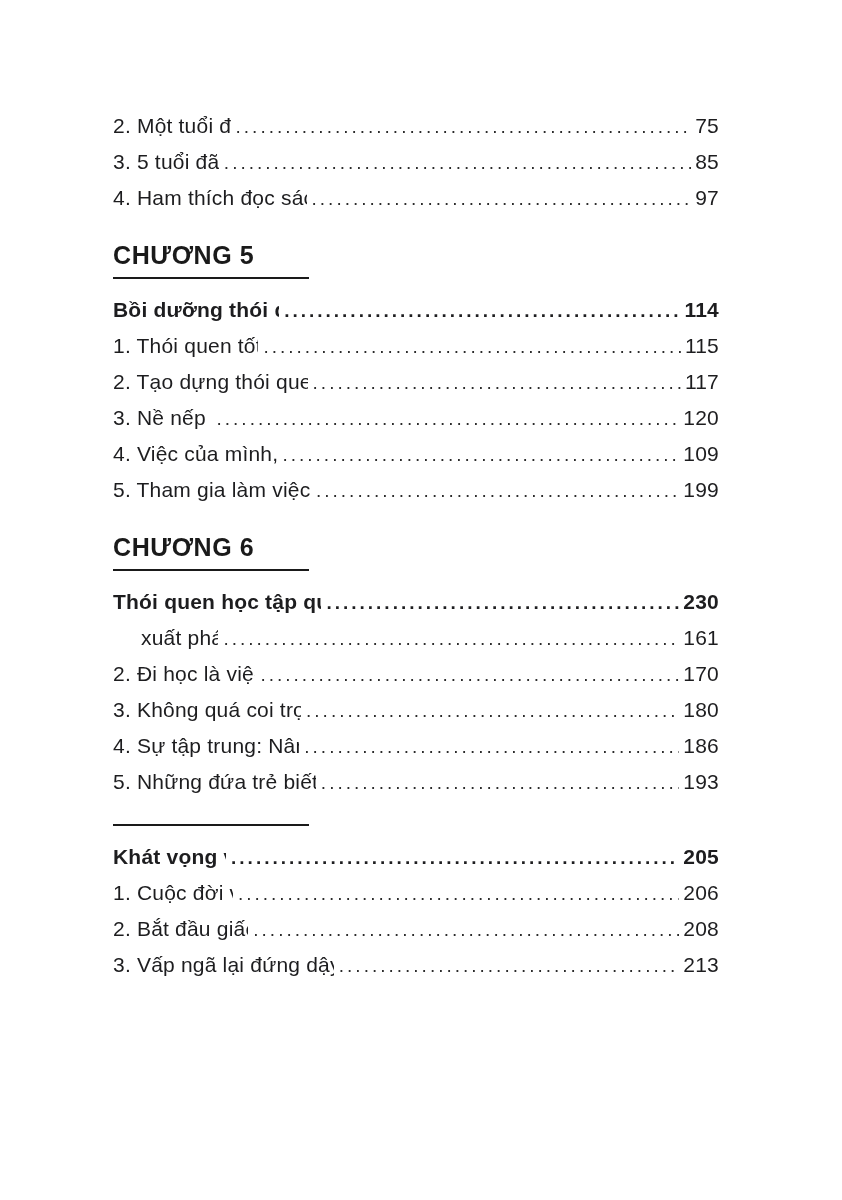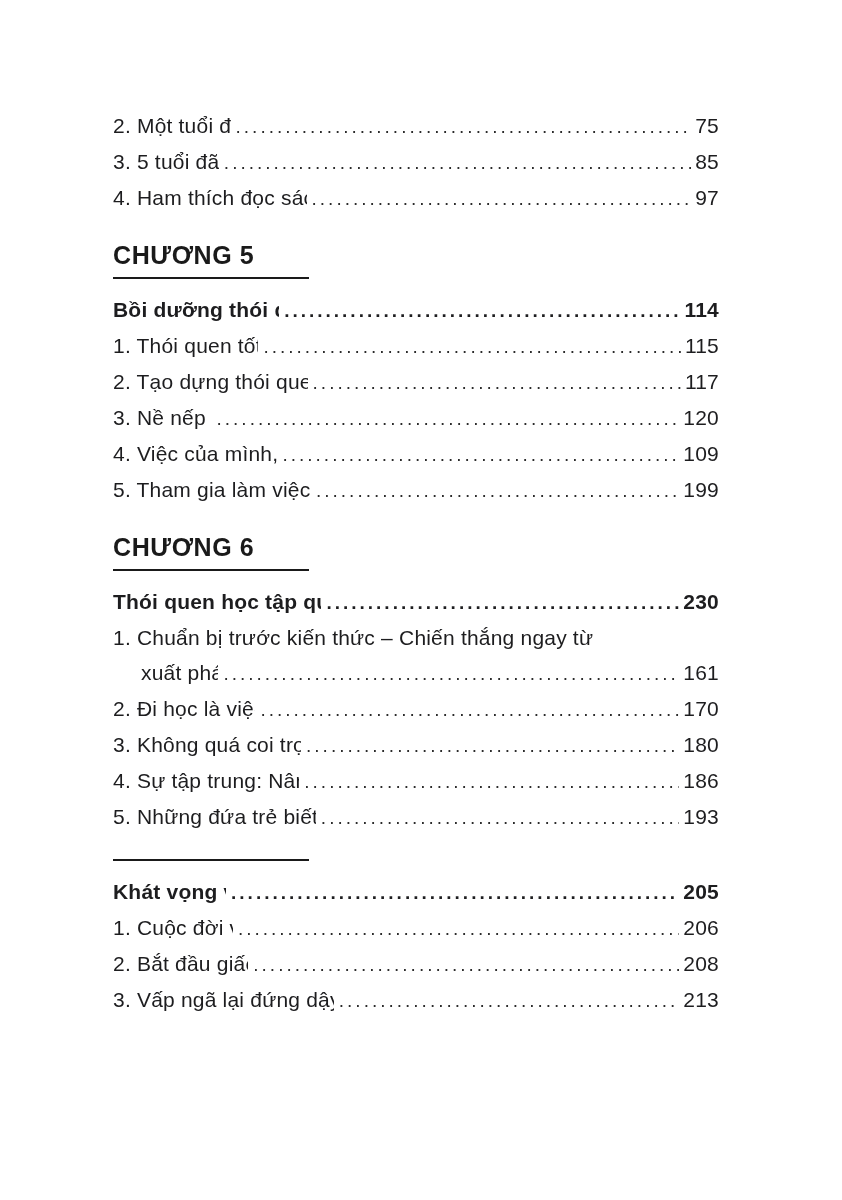--- a/index.html
+++ b/index.html
@@ -124,23 +124,20 @@
 
     <div class="chapter-head">
       <div class="ch-text">CHƯƠNG 6</div>
       <div class="rule"></div>
     </div>
     <div class="row item bold">
       <span class="t">Thói quen học tập quyết định thành tích học tập</span>
       <span class="leader"></span>
       <span class="pg">230</span>
     </div>
-    <div class="row item">
-      <span class="t">1. Chuẩn bị trước kiến thức – Chiến thắng ngay từ</span>
-    </div>
     <div class="row item cont">
       <span class="t">xuất phát điểm</span>
       <span class="leader"></span>
       <span class="pg">161</span>
     </div>
     <div class="row item">
       <span class="t">2. Đi học là việc của bản thân</span>
       <span class="leader"></span>
       <span class="pg">170</span>
     </div>

